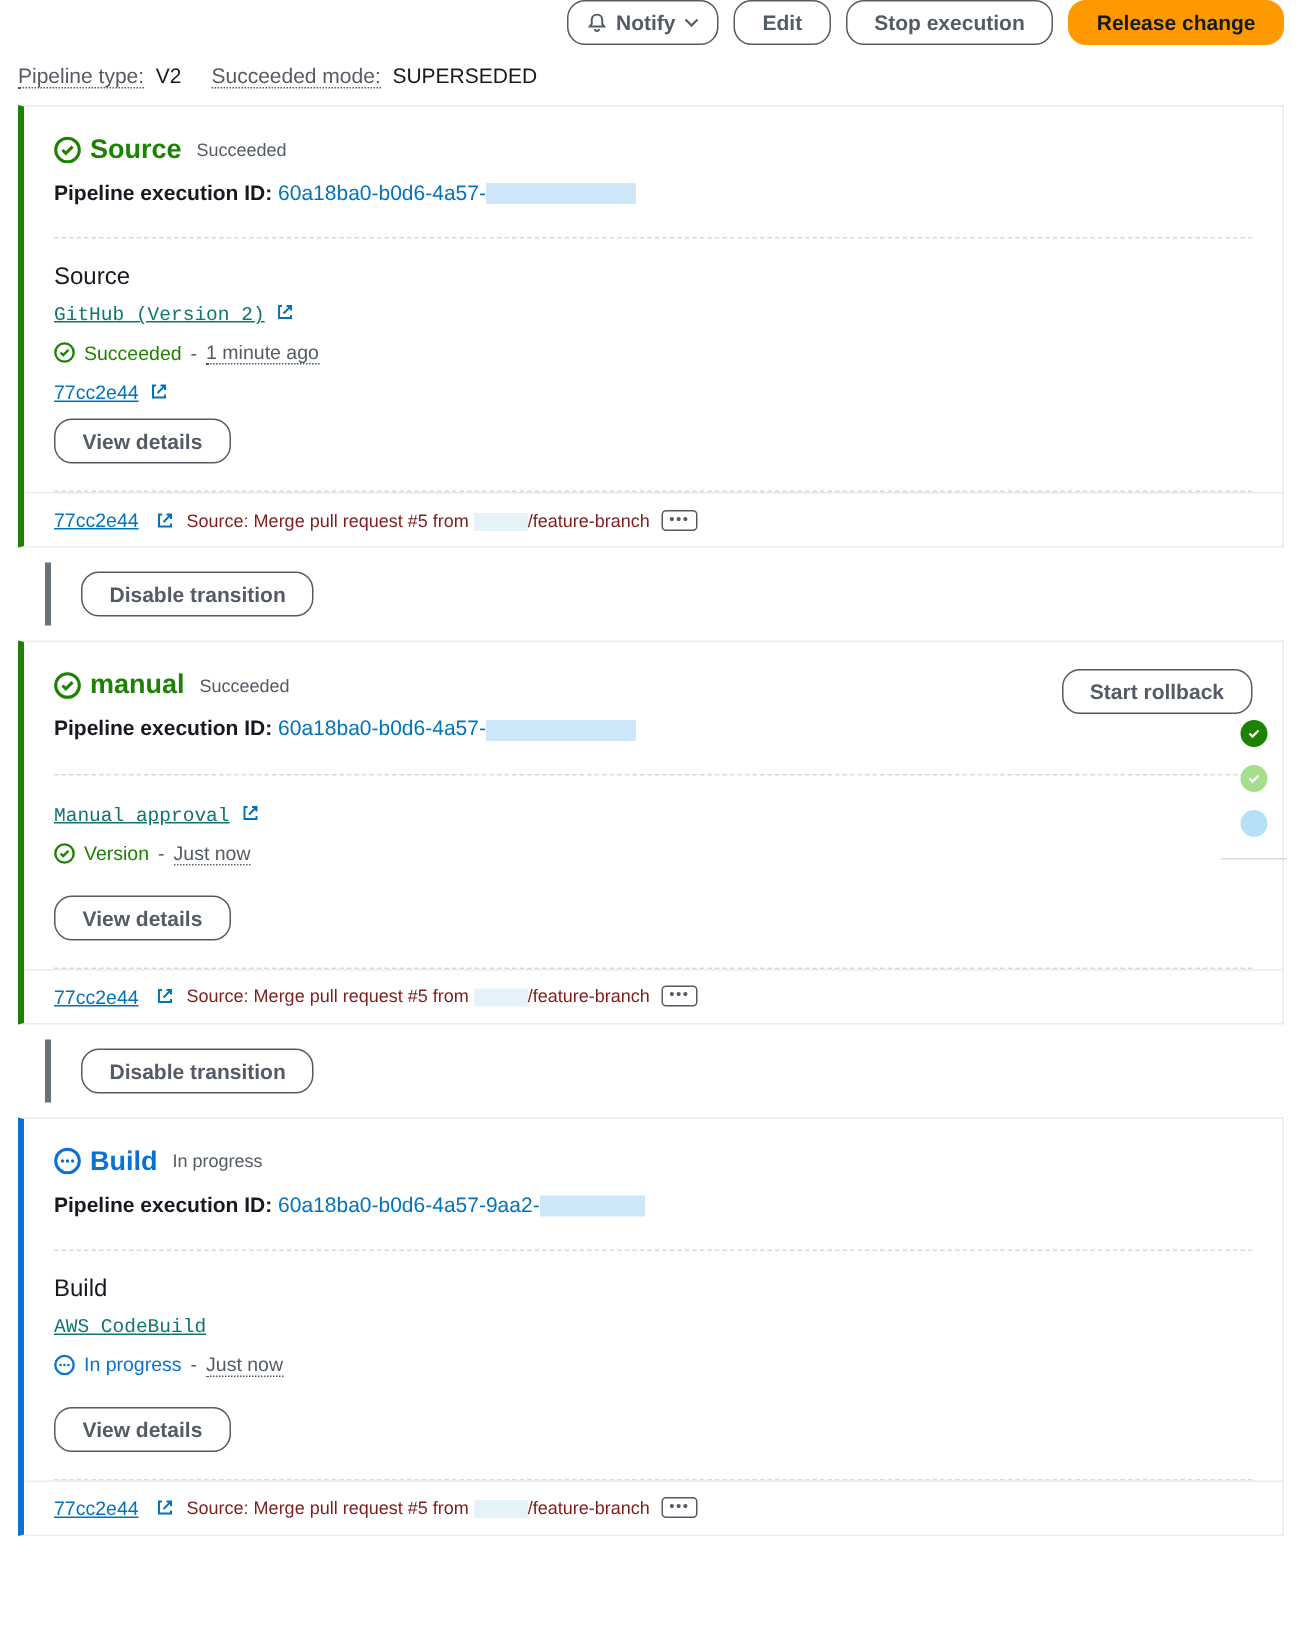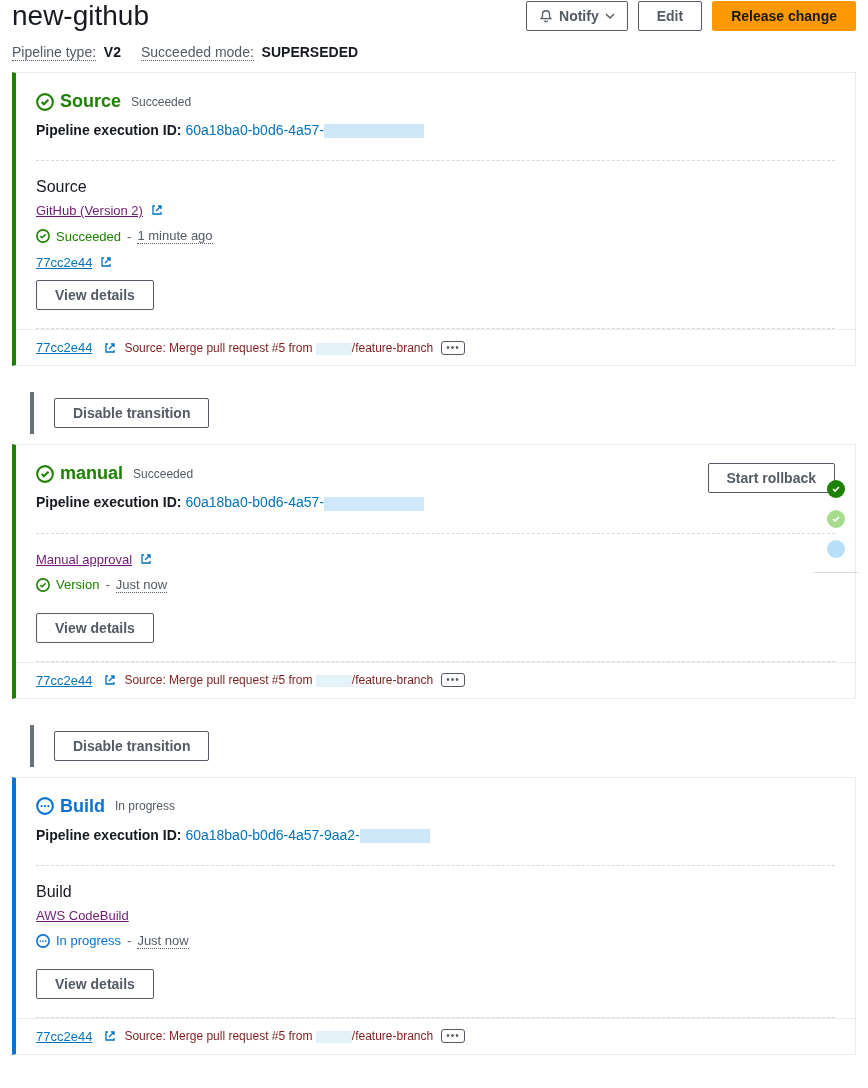--- a/index.html
+++ b/index.html
@@ -1,52 +1,52 @@
 <!DOCTYPE html>
 <html><head>
 <meta charset="utf-8">
 <style>
   * { box-sizing: border-box; margin: 0; padding: 0; }
   body { font-family: "Amazon Ember", "Helvetica Neue", Arial, sans-serif; font-size: 14px; color: #16191f; background: #fff; width: 868px; }
   
   .header { display: flex; align-items: center; gap: 10px; padding: 0 12px; }
   .pipeline-name { font-size: 28px; font-weight: 400; color: #16191f; flex: 0 0 auto; }
   .header-actions { display: flex; gap: 10px; margin-left: auto; }
-  .btn { border: 1px solid #545b64; background: #fff; color: #545b64; font-weight: 700; padding: 6px 18px; border-radius: 2px; cursor: pointer; font-size: 14px; display: inline-flex; align-items: center; gap: 6px; }
+  .btn { border: 1px solid #545b64; background: #fff; color: #545b64; font-weight: 700; padding: 6px 18px; border-radius: 12px; cursor: pointer; font-size: 14px; display: inline-flex; align-items: center; gap: 6px; }
   .btn-primary { background: #ff9900; border-color: #ff9900; color: #16191f; }
   .btn-notify { padding: 6px 12px; }
   .icon-bell { width: 14px; height: 14px; }
   .icon-caret { width: 10px; height: 10px; }
   
   .meta-row { display: flex; gap: 20px; padding: 12px; font-size: 14px; }
   .meta-label { border-bottom: 1px dotted #545b64; color: #545b64; }
-  .meta-val { font-weight: 700; }
-  
-  .stage { margin: 0 12px 16px 12px; border: 1px solid #eaeded; border-left: 4px solid; position: relative; background: #fff; }
+  .meta-val { font-weight: 400; }
+  
+  .stage { margin: 0 12px 0 12px; border: 1px solid #eaeded; border-left: 4px solid; position: relative; background: #fff; }
   .stage.succeeded { border-left-color: #1d8102; }
   .stage.inprogress { border-left-color: #0972d3; }
   
   .stage-header { padding: 18px 20px 8px 20px; display: flex; align-items: flex-start; }
   .stage-title-row { display: flex; align-items: center; gap: 10px; }
   .stage-title { font-size: 18px; font-weight: 700; display: inline-flex; align-items: center; gap: 6px; }
   .stage.succeeded .stage-title { color: #1d8102; }
   .stage.inprogress .stage-title { color: #0972d3; }
   .stage-status-text { color: #545b64; font-size: 12px; }
   .stage-header .btn { margin-left: auto; }
   
   .exec-row { padding: 0 20px 14px 20px; font-size: 14px; }
   .exec-label { font-weight: 700; }
   .exec-link { color: #0073bb; text-decoration: none; }
   .exec-redact { display: inline-block; background: #cfe8f9; height: 14px; width: 100px; vertical-align: middle; }
   
   .divider { border-top: 1px dashed #d5dbdb; margin: 0 20px; }
   
   .action-block { padding: 16px 20px 18px 20px; border-top: 1px solid transparent; }
   .action-name { font-size: 16px; font-weight: 400; margin-bottom: 6px; }
-  .action-provider { color: #701a75; text-decoration: underline; font-size: 13px; }
+  .action-provider { color: #0f766e; text-decoration: underline; font-size: 13px; font-family: Liberation Mono, monospace; }
   .ext-icon { display: inline-block; margin-left: 4px; vertical-align: -1px; }
   
   .action-status-row { margin: 10px 0; display: flex; align-items: center; gap: 6px; font-size: 13px; }
   .status-success { color: #1d8102; }
   .status-progress { color: #0972d3; }
   .time-text { color: #545b64; border-bottom: 1px dotted #545b64; }
   .sep { color: #545b64; }
   
   .commit-link { color: #0073bb; text-decoration: underline; font-size: 13px; }
   
@@ -68,32 +68,32 @@
   .rail-dot.g1 { background: #1d8102; display:flex; align-items:center; justify-content:center; }
   .rail-dot.g2 { background: #a6dd8c; display:flex; align-items:center; justify-content:center; }
   .rail-dot.b1 { background: #b5e0f7; }
   
   a { cursor: pointer; }
 </style>
 </head>
 <body>
 
 <div class="header">
-  <div class="pipeline-name">new-github</div>
   <div class="header-actions">
     <button class="btn btn-notify">
       <svg class="icon-bell" viewBox="0 0 16 16">
           <path fill="none" stroke="#545b64" stroke-width="1.5" d="M8 2c2.5 0 4 2 4 4v3l1.5 2h-11L4 9V6c0-2 1.5-4 4-4zM6.5 13a1.5 1.5 0 003 0"></path>
         </svg>
       <span>Notify</span>
       <svg class="icon-caret" viewBox="0 0 10 10">
           <path fill="none" stroke="#545b64" stroke-width="1.5" d="M1 3l4 4 4-4"></path>
         </svg>
     </button>
     <button class="btn">Edit</button>
+    <button class="btn">Stop execution</button>
     <button class="btn btn-primary">Release change</button>
   </div>
 </div>
 
 <div class="meta-row">
   <div><span class="meta-label">Pipeline type:</span>&nbsp;&nbsp;<span class="meta-val">V2</span></div>
   <div><span class="meta-label">Succeeded mode:</span>&nbsp;&nbsp;<span class="meta-val">SUPERSEDED</span></div>
 </div>
 
 <div class="stage succeeded">

